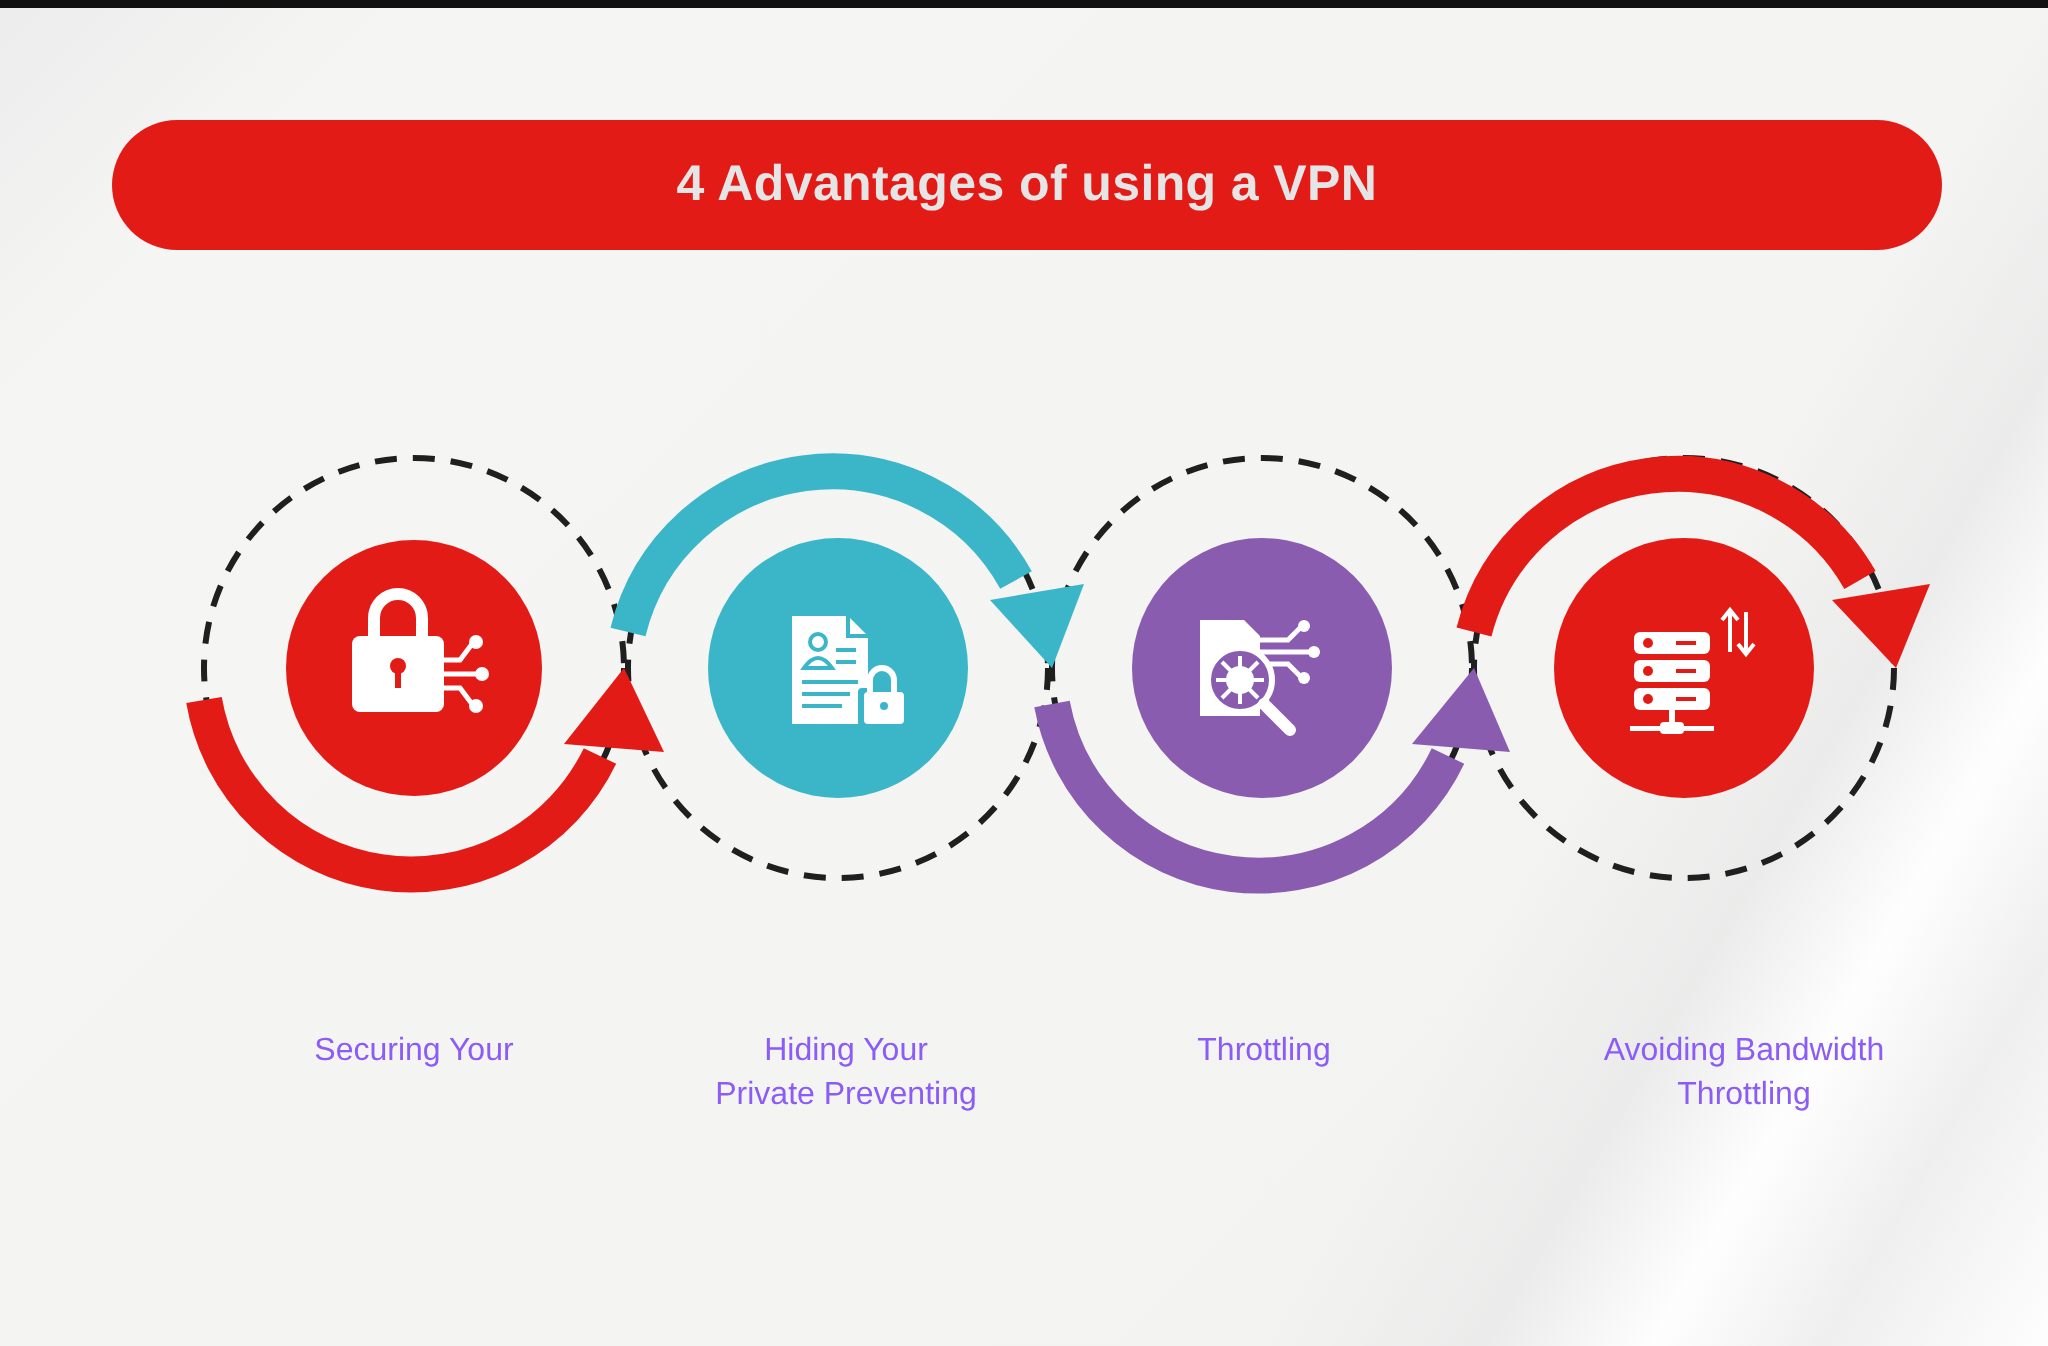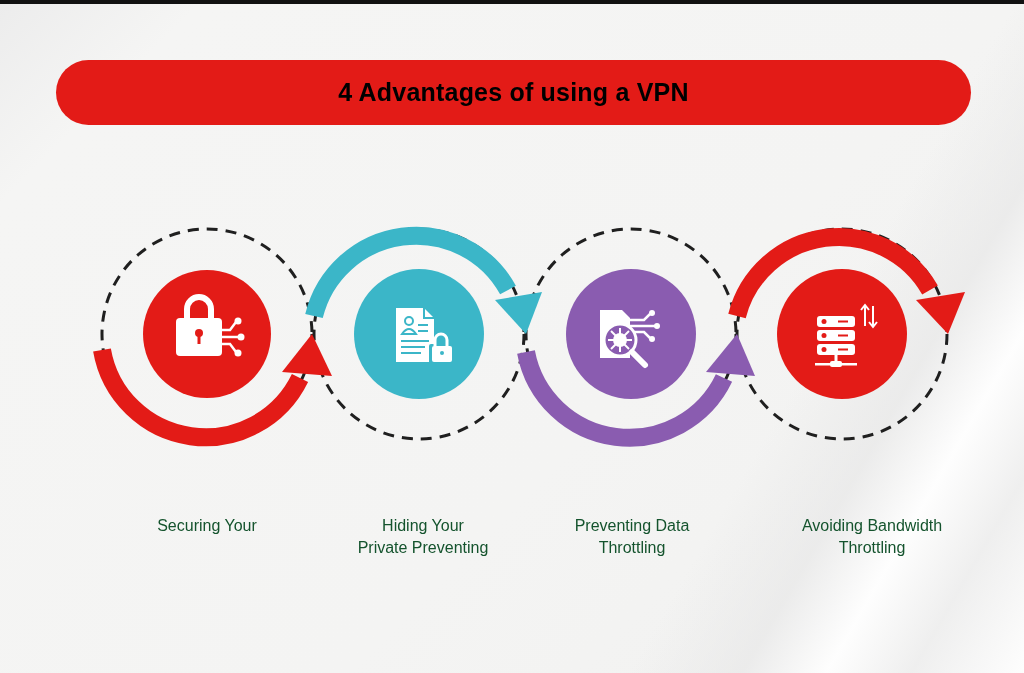--- a/index.html
+++ b/index.html
@@ -31,36 +31,36 @@
       position: absolute;
       left: 56px; top: 60px;
       width: 915px; height: 65px;
       border-radius: 33px;
       background: #e31b17;
       display: flex;
       align-items: center;
       justify-content: center;
     }
     .title-text {
-      color: #000000;
+      color: #e5e5e5;
       font-size: 25px;
       font-weight: bold;
       letter-spacing: 0.2px;
     }
     .diagram {
       position: absolute;
       left: 0; top: 0;
       width: 1024px; height: 673px;
     }
     .label {
       position: absolute;
       top: 515px;
       width: 200px;
       text-align: center;
-      color: #14532d;
+      color: #8b5cf6;
       font-size: 16px;
       line-height: 22px;
     }
     .label span { display: block; }
   </style>
 </head>
 <body>
 
 <div class="bg"></div>
 <div class="top-bar"></div>
@@ -176,19 +176,18 @@
 </svg>
 
 <div class="label" style="left:107px;">
   <span>Securing Your</span>
 </div>
 <div class="label" style="left:323px;">
   <span>Hiding Your</span>
   <span>Private Preventing</span>
 </div>
 <div class="label" style="left:532px;">
-  <span>Preventing Data</span>
   <span>Throttling</span>
 </div>
 <div class="label" style="left:772px;">
   <span>Avoiding Bandwidth</span>
   <span>Throttling</span>
 </div>
 
 </body></html>

